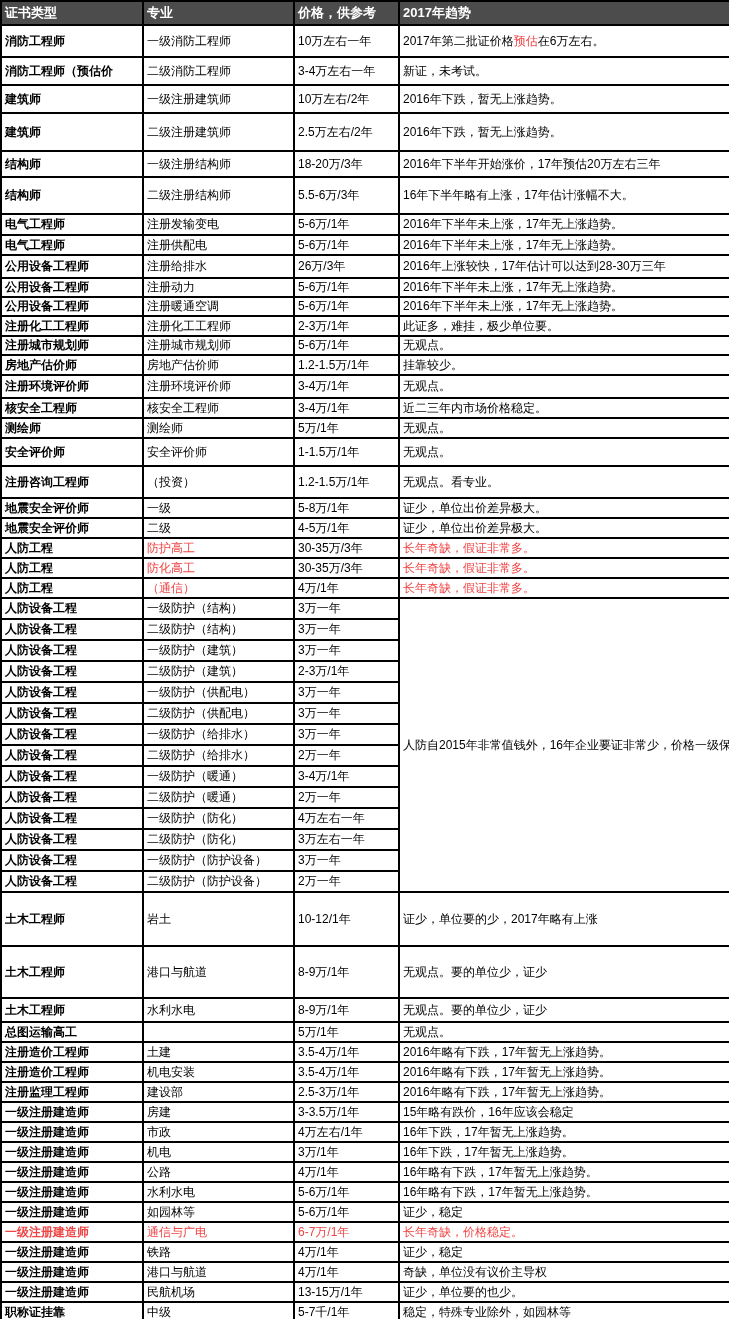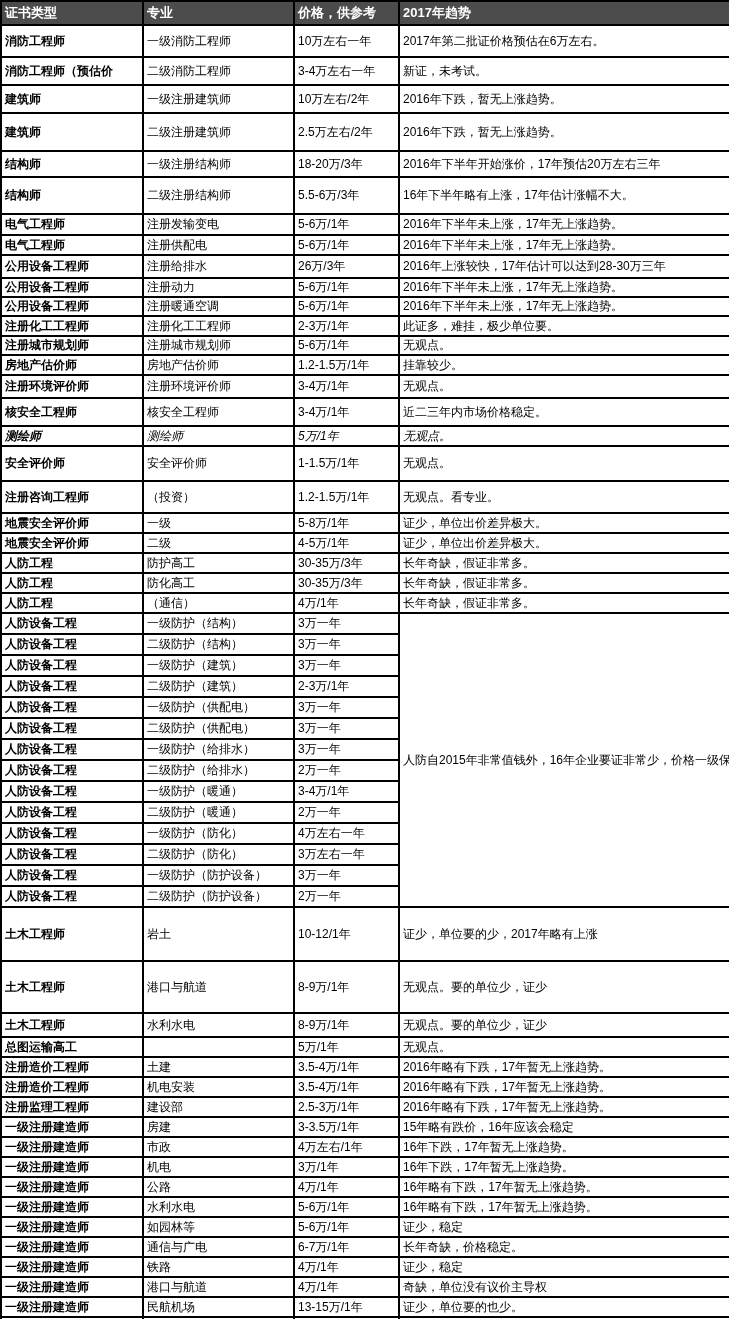--- a/index.html
+++ b/index.html
@@ -40,21 +40,21 @@
     font-weight: bold;
     font-size: 13px;
   }
   td.note {
     white-space: normal;
     font-size: 15px;
     line-height: 19px;
     padding: 2px 2px;
     vertical-align: middle;
   }
-  .muted { color: #000000; }
+  .muted { color: #ef4444; }
 </style>
 </head>
 <body>
 
 <div class="page">
   <table class="cert-table">
     <colgroup>
       <col style="width:142px">
       <col style="width:151px">
       <col style="width:105px">
@@ -152,33 +152,33 @@
           <td class="major">房地产估价师</td>
           <td class="price">1.2-1.5万/1年</td>
           <td class="trend">挂靠较少。</td>
         </tr>
         <tr style="height: 23px;">
           <td class="cert">注册环境评价师</td>
           <td class="major">注册环境评价师</td>
           <td class="price">3-4万/1年</td>
           <td class="trend">无观点。</td>
         </tr>
-        <tr style="height: 28px; margin-left: 20px;">
+        <tr style="height: 20px; margin-left: 20px;">
           <td class="cert">核安全工程师</td>
           <td class="major">核安全工程师</td>
           <td class="price">3-4万/1年</td>
           <td class="trend">近二三年内市场价格稳定。</td>
         </tr>
-        <tr style="height: 20px; font-style: italic;">
+        <tr style="height: 20px;">
           <td class="cert">测绘师</td>
           <td class="major">测绘师</td>
           <td class="price">5万/1年</td>
           <td class="trend">无观点。</td>
         </tr>
-        <tr style="height: 35px;">
+        <tr style="height: 28px;">
           <td class="cert">安全评价师</td>
           <td class="major">安全评价师</td>
           <td class="price">1-1.5万/1年</td>
           <td class="trend">无观点。</td>
         </tr>
         <tr style="height: 32px;">
           <td class="cert">注册咨询工程师</td>
           <td class="major">（投资）</td>
           <td class="price">1.2-1.5万/1年</td>
           <td class="trend">无观点。看专业。</td>

